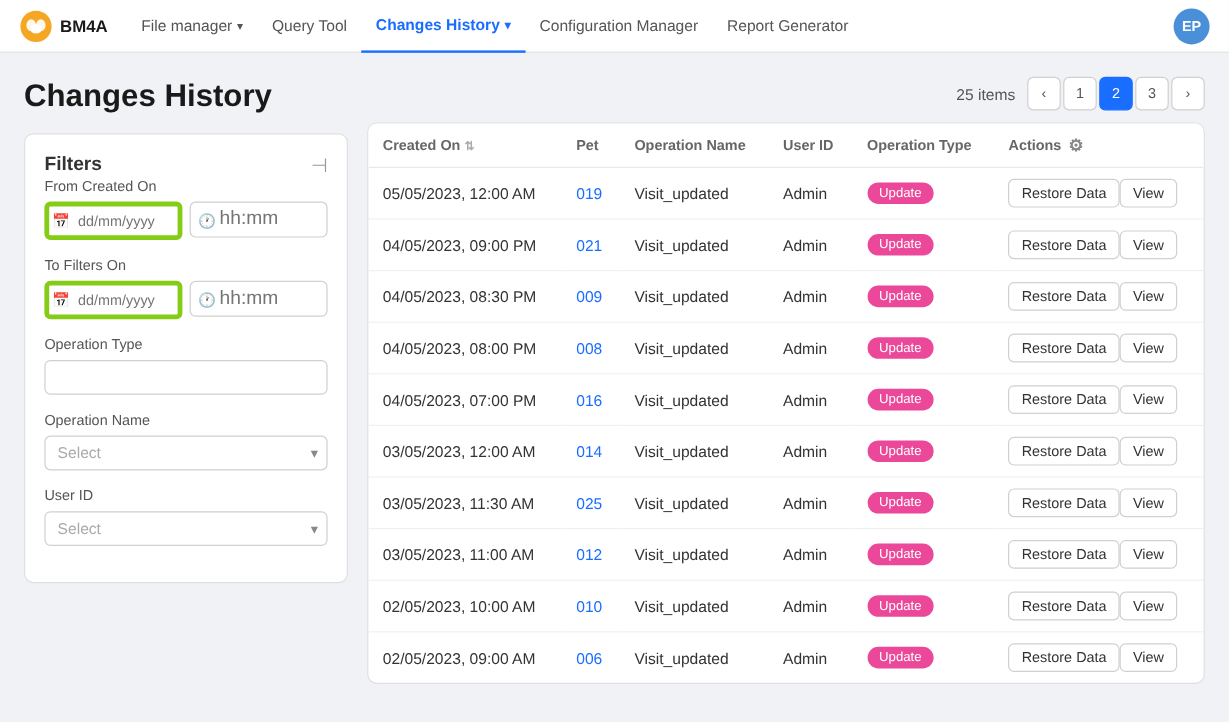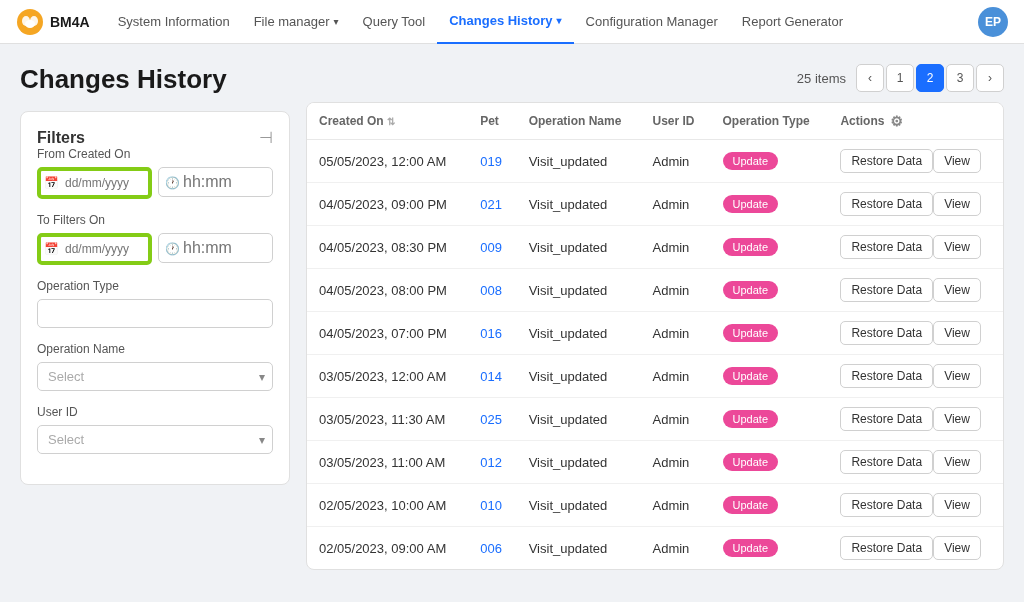--- a/index.html
+++ b/index.html
@@ -163,21 +163,20 @@
 <nav class="topnav">
   <div class="nav-logo">
     <svg class="nav-logo-icon" viewBox="0 0 28 28" xmlns="http://www.w3.org/2000/svg">
       <circle cx="14" cy="14" r="13" fill="#f5a623"></circle>
       <ellipse cx="10" cy="13" rx="4" ry="5" fill="#fff" opacity="0.9"></ellipse>
       <ellipse cx="18" cy="13" rx="4" ry="5" fill="#fff" opacity="0.9"></ellipse>
       <ellipse cx="14" cy="16" rx="5" ry="4" fill="#fff"></ellipse>
     </svg>
     <span class="nav-logo-text">BM4A</span>
   </div>
-  <a class="nav-item">System Information</a>
   <a class="nav-item">
     <span>File manager</span>
     <span class="chevron">▾</span>
   </a>
   <a class="nav-item">Query Tool</a>
   <a class="nav-item active">
     <span>Changes History</span>
     <span class="chevron">▾</span>
   </a>
   <a class="nav-item">Configuration Manager</a>

